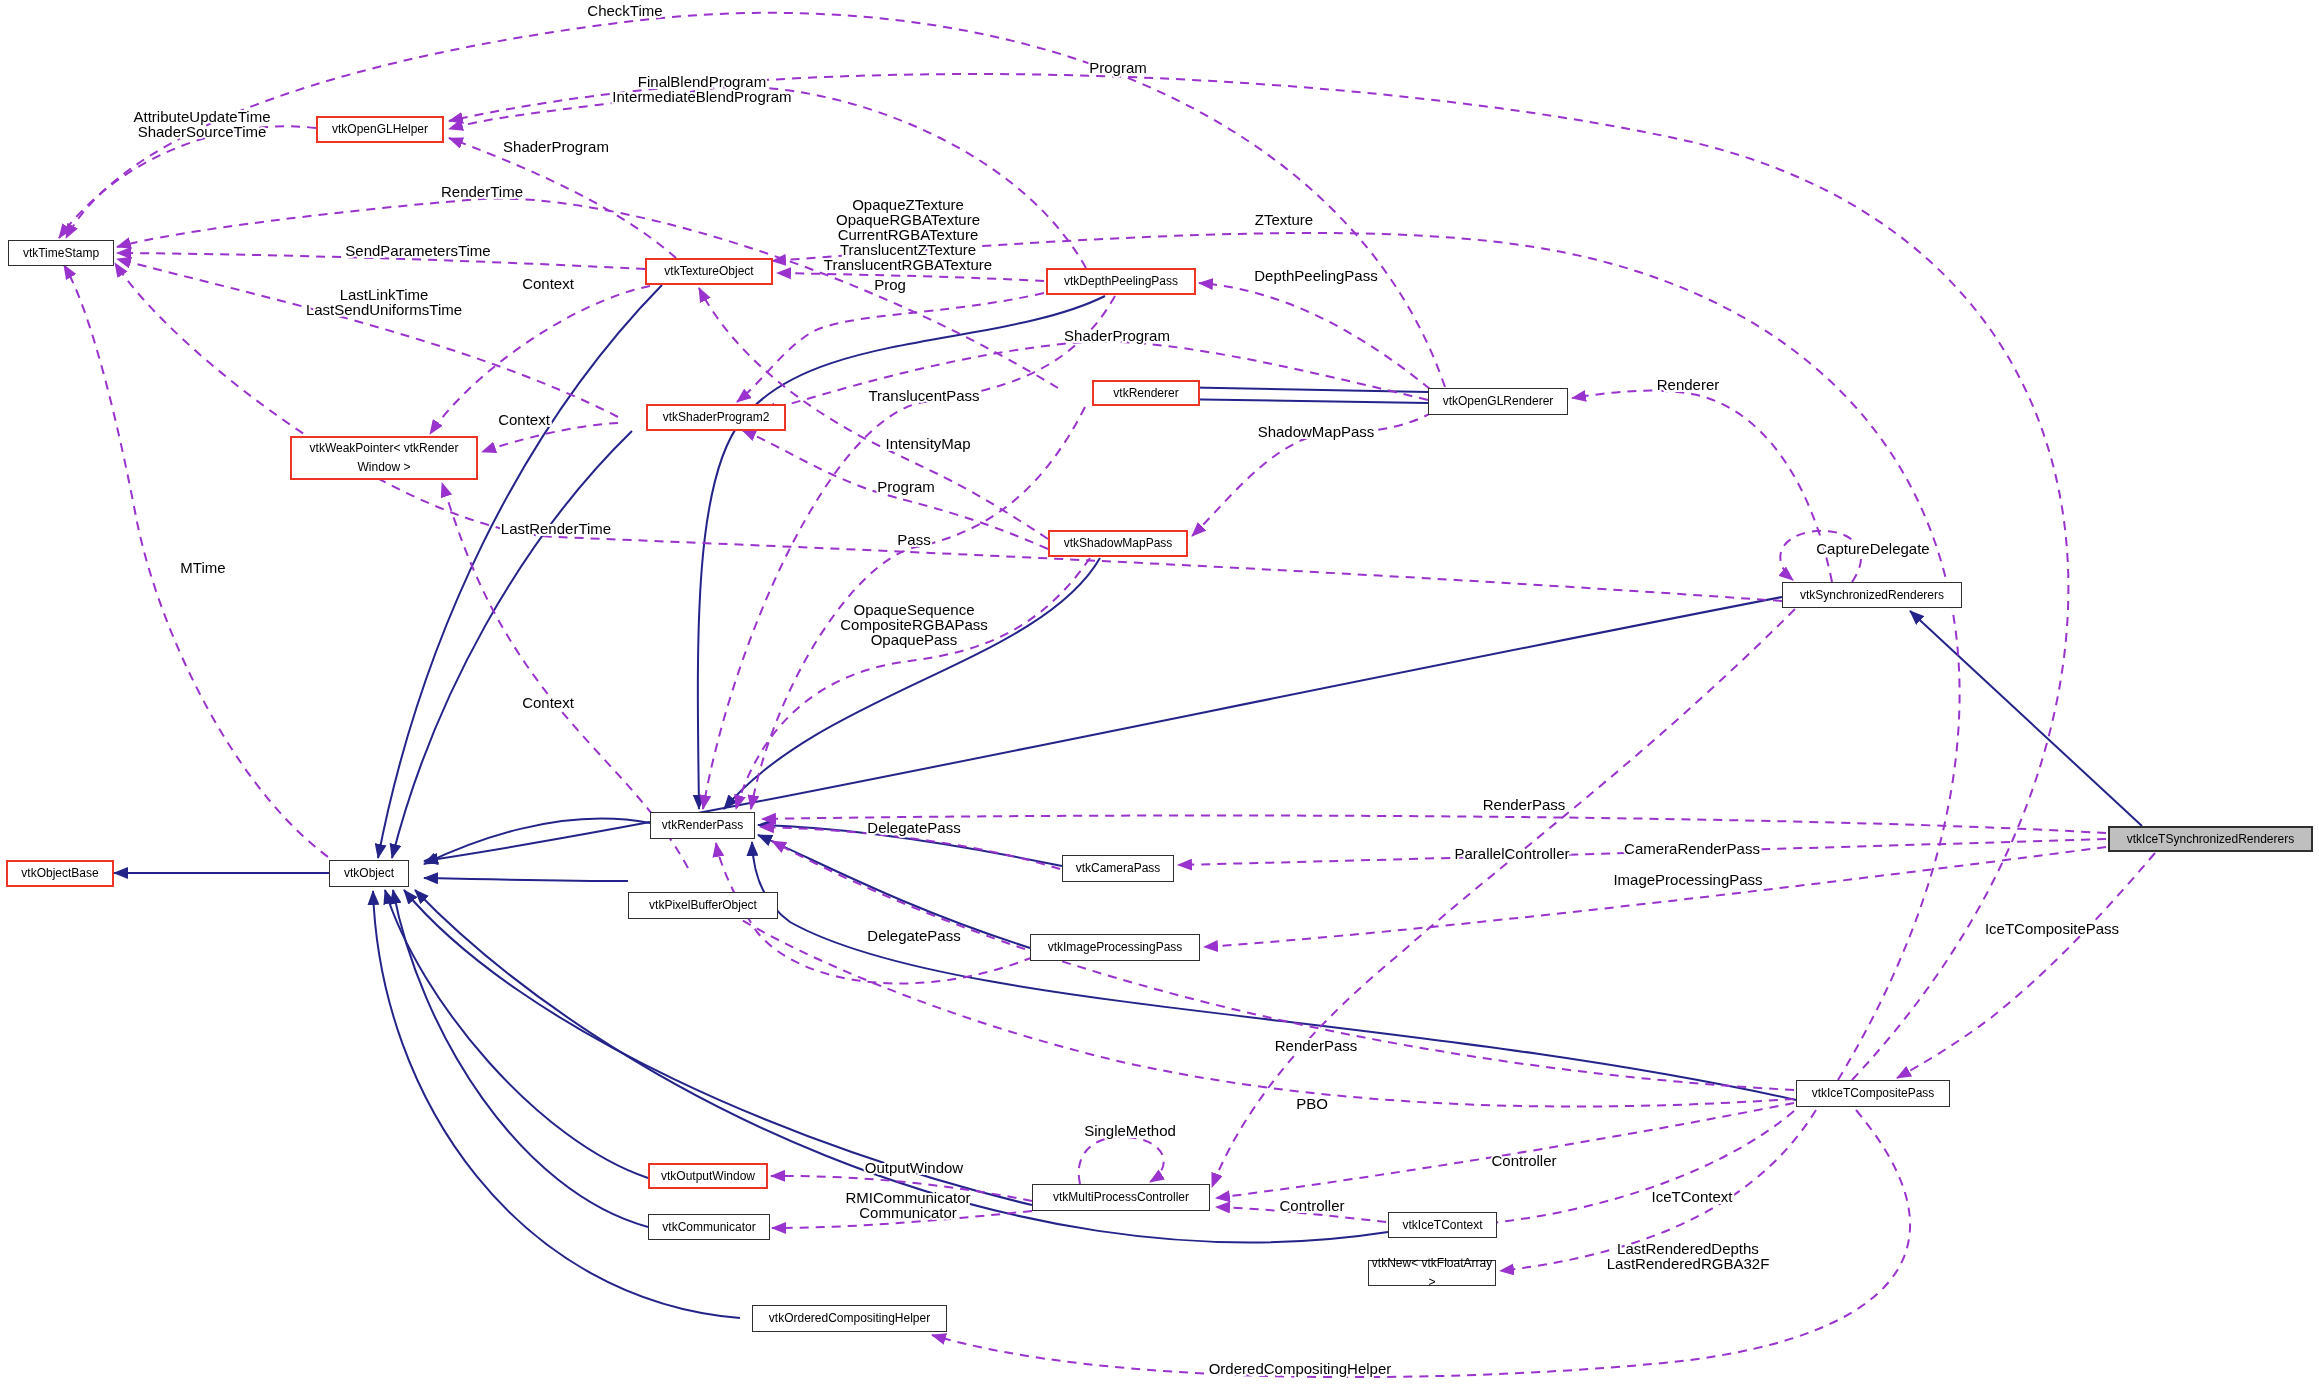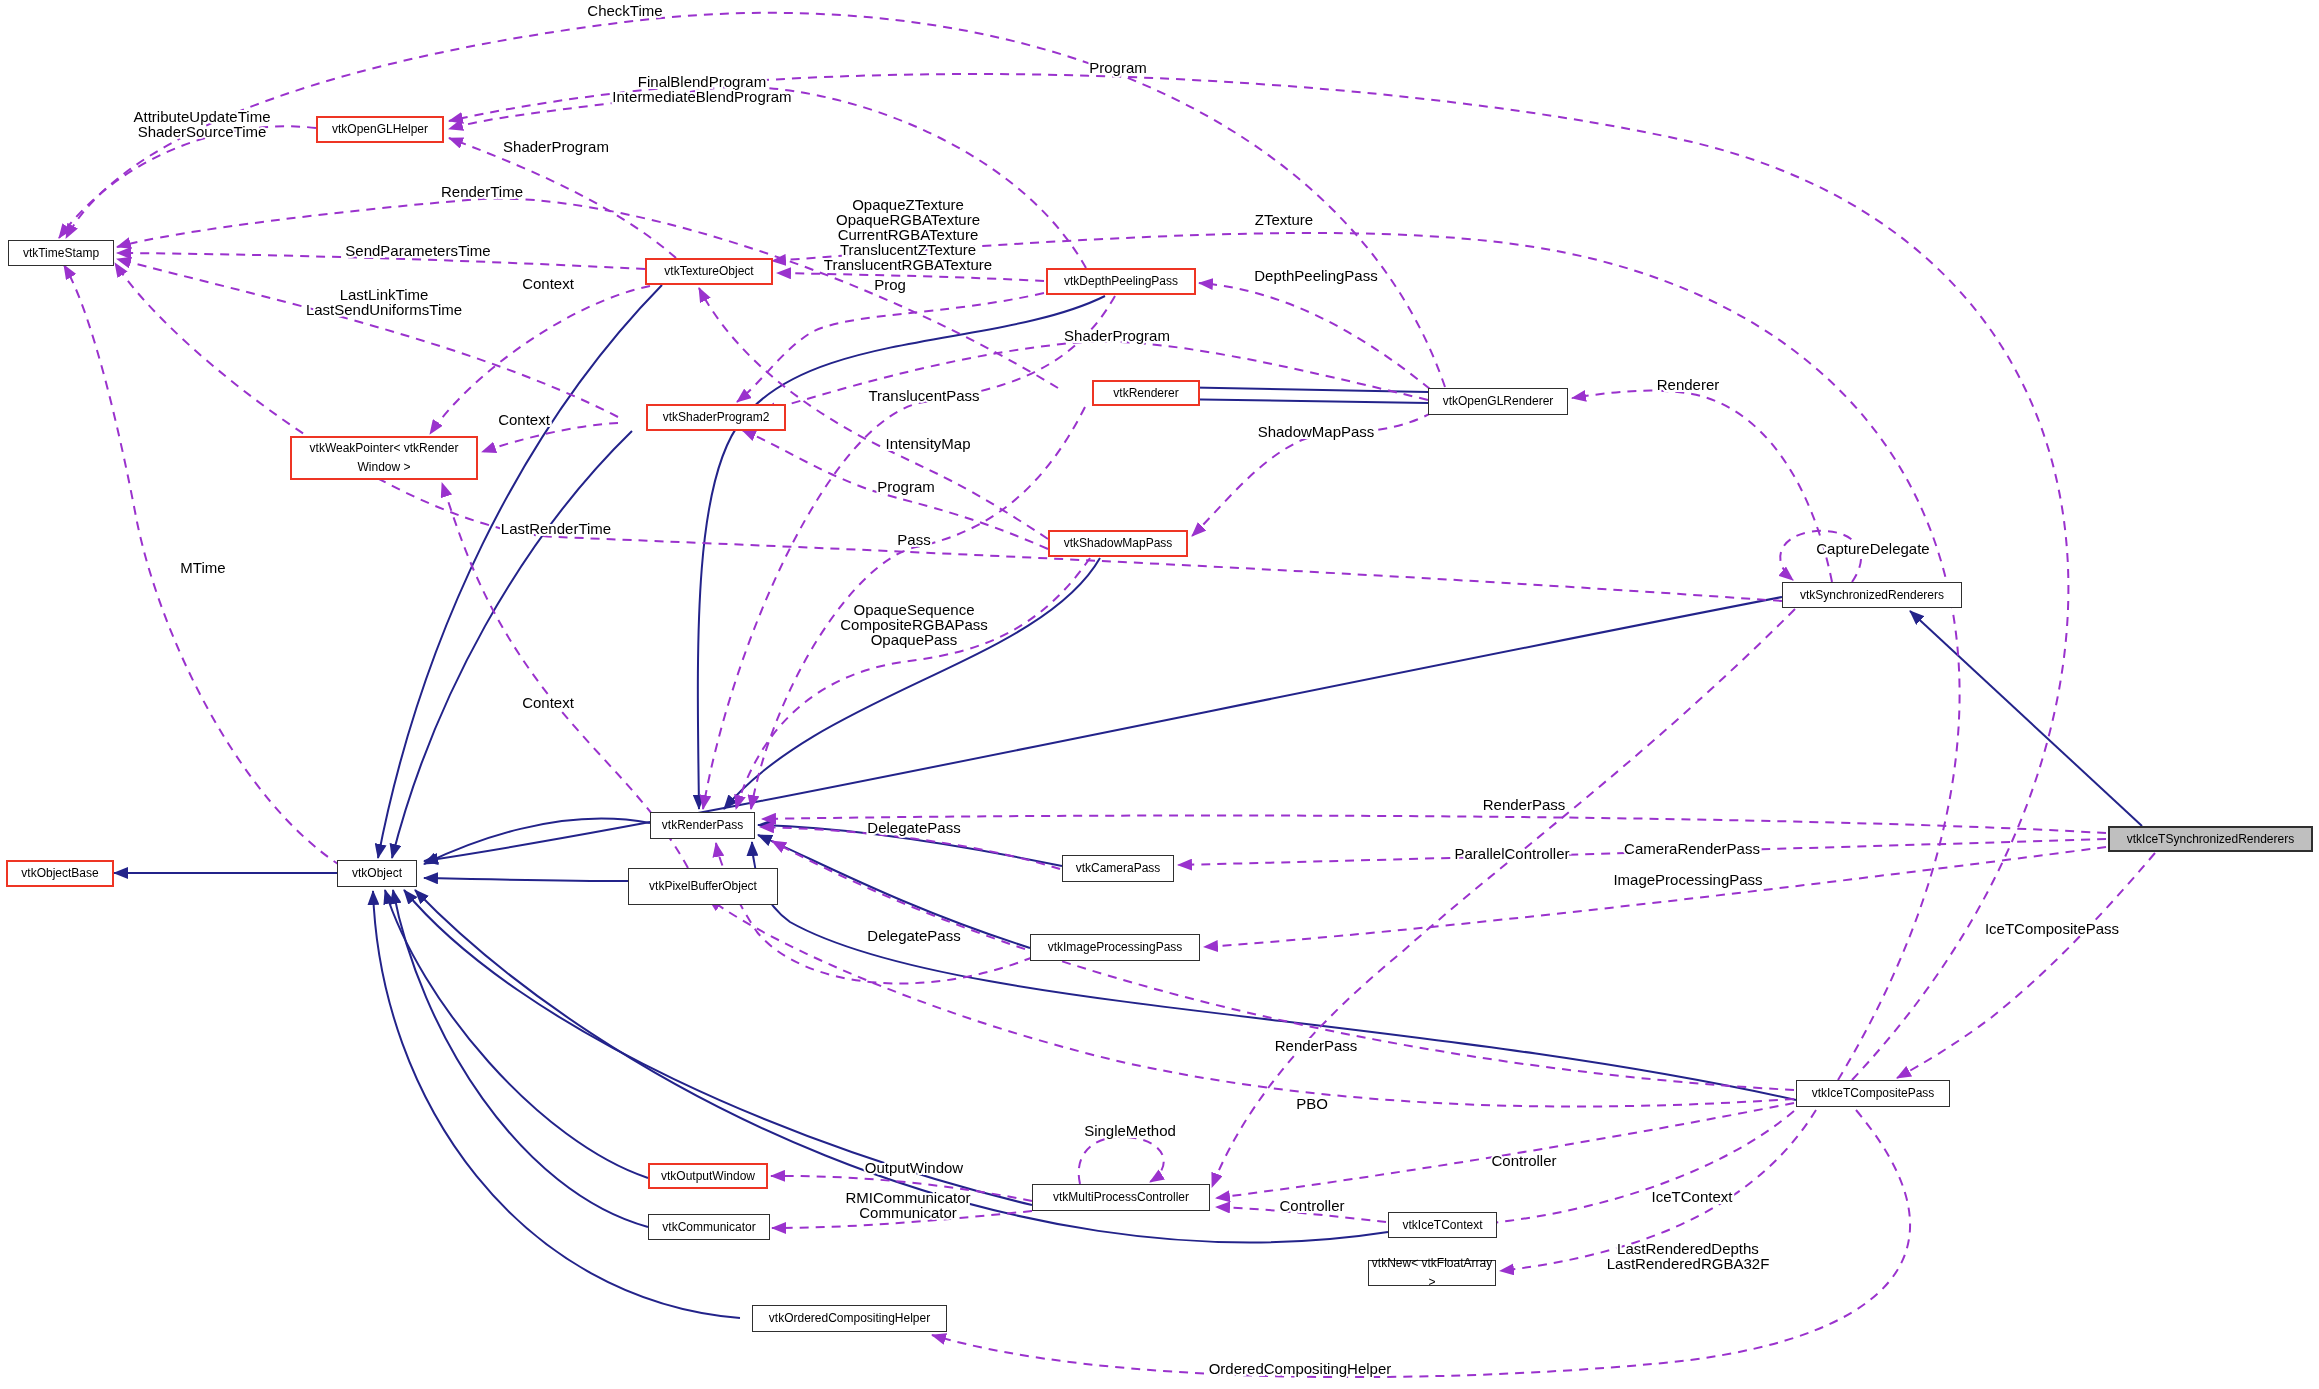--- a/index.html
+++ b/index.html
@@ -152,25 +152,25 @@
     <div class="node red" style="left: 645px; top: 258px; width: 128px; height: 27px;">vtkTextureObject</div>
     <div class="node red" style="left: 1046px; top: 268px; width: 150px; height: 27px;">vtkDepthPeelingPass</div>
     <div class="node red" style="left: 1064px; top: 380px; width: 108px; height: 26px; margin-left: 28px;">vtkRenderer</div>
     <div class="node default" style="left: 1428px; top: 388px; width: 140px; height: 27px;">vtkOpenGLRenderer</div>
     <div class="node red" style="left: 618px; top: 404px; width: 140px; height: 27px; margin-left: 28px;">vtkShaderProgram2</div>
     <div class="node red" style="left: 290px; top: 436px; width: 188px; height: 44px;">vtkWeakPointer&lt; vtkRender
 Window &gt;</div>
     <div class="node red" style="left: 1048px; top: 530px; width: 140px; height: 27px;">vtkShadowMapPass</div>
     <div class="node default" style="left: 1782px; top: 582px; width: 180px; height: 26px;">vtkSynchronizedRenderers</div>
     <div class="node default" style="left: 650px; top: 812px; width: 105px; height: 27px;">vtkRenderPass</div>
-    <div class="node default" style="left: 628px; top: 868px; width: 150px; height: 37px;">vtkPixelBufferObject</div>
+    <div class="node default" style="left: 628px; top: 892px; width: 150px; height: 27px;">vtkPixelBufferObject</div>
     <div class="node default" style="left: 1062px; top: 855px; width: 112px; height: 27px;">vtkCameraPass</div>
     <div class="node default" style="left: 1030px; top: 934px; width: 170px; height: 27px;">vtkImageProcessingPass</div>
     <div class="node red" style="left: 6px; top: 860px; width: 108px; height: 27px;">vtkObjectBase</div>
-    <div class="node default" style="left: 337px; top: 860px; width: 80px; height: 27px;">vtkObject</div>
+    <div class="node default" style="left: 329px; top: 860px; width: 80px; height: 27px;">vtkObject</div>
     <div class="node default" style="left: 1796px; top: 1080px; width: 154px; height: 27px;">vtkIceTCompositePass</div>
     <div class="node focus" style="left: 2108px; top: 826px; width: 205px; height: 26px;">vtkIceTSynchronizedRenderers</div>
     <div class="node red" style="left: 648px; top: 1163px; width: 120px; height: 26px;">vtkOutputWindow</div>
     <div class="node default" style="left: 1032px; top: 1184px; width: 178px; height: 27px;">vtkMultiProcessController</div>
     <div class="node default" style="left: 648px; top: 1214px; width: 122px; height: 26px;">vtkCommunicator</div>
     <div class="node default" style="left: 1388px; top: 1212px; width: 109px; height: 26px;">vtkIceTContext</div>
     <div class="node default" style="left: 1368px; top: 1260px; width: 128px; height: 26px;">vtkNew&lt; vtkFloatArray &gt;</div>
     <div class="node default" style="left: 740px; top: 1305px; width: 195px; height: 27px; margin-left: 12px;">vtkOrderedCompositingHelper</div>
   </div>
 

